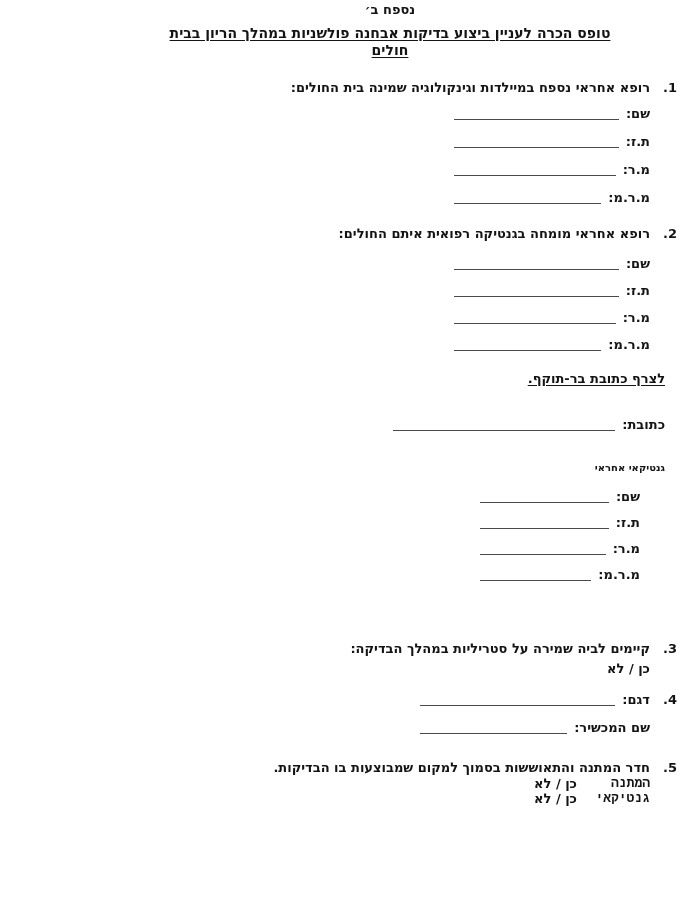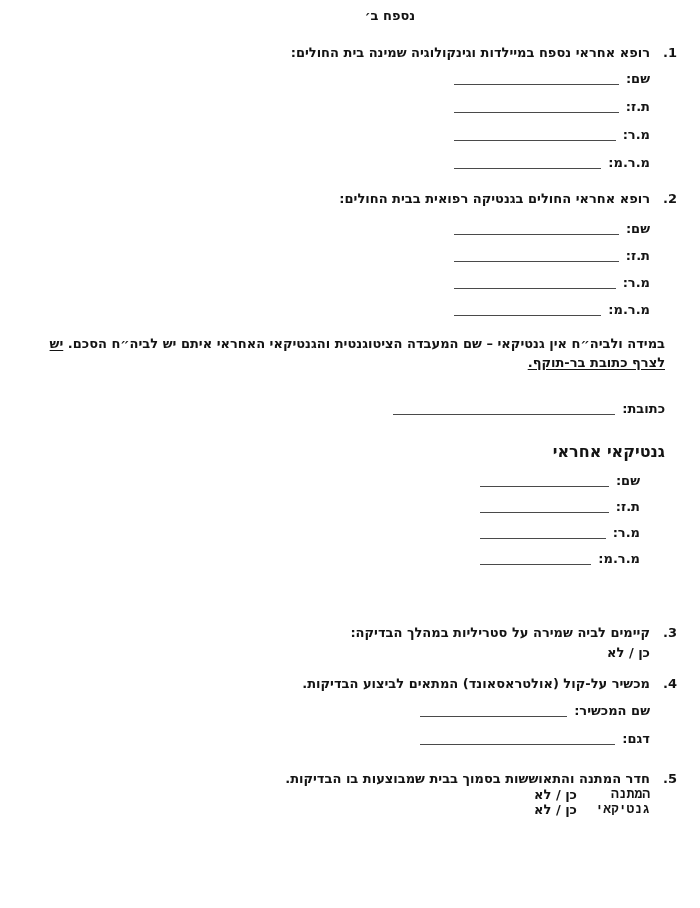--- a/index.html
+++ b/index.html
@@ -4,21 +4,21 @@
 <style>
   html,body { margin:0; padding:0; background:#ffffff; }
   body {
     width:700px; height:908px;
     font-family:"DejaVu Sans", sans-serif;
     font-weight:bold;
     color:#141414;
     direction:rtl;
     overflow:hidden;
   }
-  .page { position:relative; width:620px; height:908px; box-sizing:border-box; padding-top:8px; }
+  .page { position:relative; width:620px; height:908px; box-sizing:border-box; padding-top:2px; }
 
   .appendix { text-align:center; font-size:13px; line-height:16px; }
 
   .title { margin-top:7px; text-align:center; font-size:14px; line-height:17px; }
   .ul { text-decoration:underline; text-underline-offset:2px; }
 
   .item { position:relative; margin-right:50px; margin-left:30px; font-size:13px; line-height:17px; white-space:nowrap; }
   .item .num { position:absolute; right:-27px; top:0; }
 
   #item1 { margin-top:20px; }
@@ -36,35 +36,39 @@
   .fg2 { margin-right:50px; width:196px; margin-top:13px; }
   .fg2 .frow + .frow { margin-top:10px; }
   .fg3 { margin-right:60px; width:160px; margin-top:12px; }
   .fg3 .frow + .frow { margin-top:9px; }
 
   .para { margin-top:16px; margin-right:35px; margin-left:20px; font-size:13px; line-height:19px; white-space:nowrap; }
 
   .labgroup { margin-top:28px; margin-right:35px; width:272px; }
   .labgroup .frow + .frow { margin-top:10px;align-items:center; }
 
-  .gen-heading { margin-top:26px; margin-right:35px; font-size:16px; line-height:17px; }
+  .gen-heading { margin-top:26px; margin-right:35px; font-size:10px; line-height:17px; }
 
   .devgroup { margin-top:10px; margin-right:50px; width:230px; }
   .devgroup .frow + .frow { margin-top:11px; }
 
   .ans-row { display:flex; line-height:15px; font-size:13px; }
   .ans-label { width:73px;font-family:Liberation Mono, monospace; }
 </style>
 </head>
 <body>
 
 <div class="page">
 
   <div class="appendix">נספח ב׳</div>
 
+  <div class="title">
+    <div><span class="ul">טופס הכרה לעניין ביצוע בדיקות אבחנה פולשניות במהלך הריון בבית</span></div>
+    <div><span class="ul">חולים</span></div>
+  </div>
 
   <div class="item" id="item1">
     <span class="num">1.</span>
     <span>רופא אחראי נספח במיילדות וגינקולוגיה שמינה בית החולים:</span>
   </div>
   <div class="fg1">
     <div class="frow">
       <span>שם:</span>
       <span class="fline"></span>
     </div>
@@ -77,21 +81,21 @@
       <span class="fline"></span>
     </div>
     <div class="frow">
       <span>מ.ר.מ:</span>
       <span class="fline"></span>
     </div>
   </div>
 
   <div class="item" id="item2">
     <span class="num">2.</span>
-    <span>רופא אחראי החולים בגנטיקה רפואית בבית החולים:</span>
+    <span>רופא אחראי מומחה בגנטיקה רפואית איתם החולים:</span>
   </div>
   <div class="fg2">
     <div class="frow">
       <span>שם:</span>
       <span class="fline"></span>
     </div>
     <div class="frow">
       <span>ת.ז:</span>
       <span class="fline"></span>
     </div>
@@ -99,21 +103,20 @@
       <span>מ.ר:</span>
       <span class="fline"></span>
     </div>
     <div class="frow">
       <span>מ.ר.מ:</span>
       <span class="fline"></span>
     </div>
   </div>
 
   <div class="para">
-    <div><span>במידה ולביה״ח אין גנטיקאי – שם המעבדה הציטוגנטית והגנטיקאי האחראי איתם יש לביה״ח הסכם.</span> <span class="ul">יש</span></div>
     <div><span class="ul">לצרף כתובת בר-תוקף.</span></div>
   </div>
 
   <div class="labgroup">
     <div class="frow">
       <span>כתובת:</span>
       <span class="fline"></span>
     </div>
   </div>
 
@@ -138,36 +141,35 @@
   </div>
 
   <div class="item" id="item3">
     <span class="num">3.</span>
     <div class="item-text-line">קיימים לביה שמירה על סטריליות במהלך הבדיקה:</div>
     <div>כן / לא</div>
   </div>
 
   <div class="item" id="item4">
     <span class="num">4.</span>
-    <span>מכשיר על-קול (אולטראסאונד) המתאים לביצוע הבדיקות.</span>
   </div>
   <div class="devgroup">
     <div class="frow">
-      <span>שם המכשיר:</span>
+      <span>דגם:</span>
       <span class="fline"></span>
     </div>
     <div class="frow">
-      <span>דגם:</span>
+      <span>שם המכשיר:</span>
       <span class="fline"></span>
     </div>
   </div>
 
   <div class="item" id="item5">
     <span class="num">5.</span>
-    <div class="item-text-line">חדר המתנה והתאוששות בסמוך בבית שמבוצעות בו הבדיקות.</div>
+    <div class="item-text-line">חדר המתנה והתאוששות בסמוך למקום שמבוצעות בו הבדיקות.</div>
     <div class="ans-row">
       <span class="ans-label">המתנה</span>
       <span>כן / לא</span>
     </div>
     <div class="ans-row">
       <span class="ans-label">גנטיקאי</span>
       <span>כן / לא</span>
     </div>
   </div>
 

